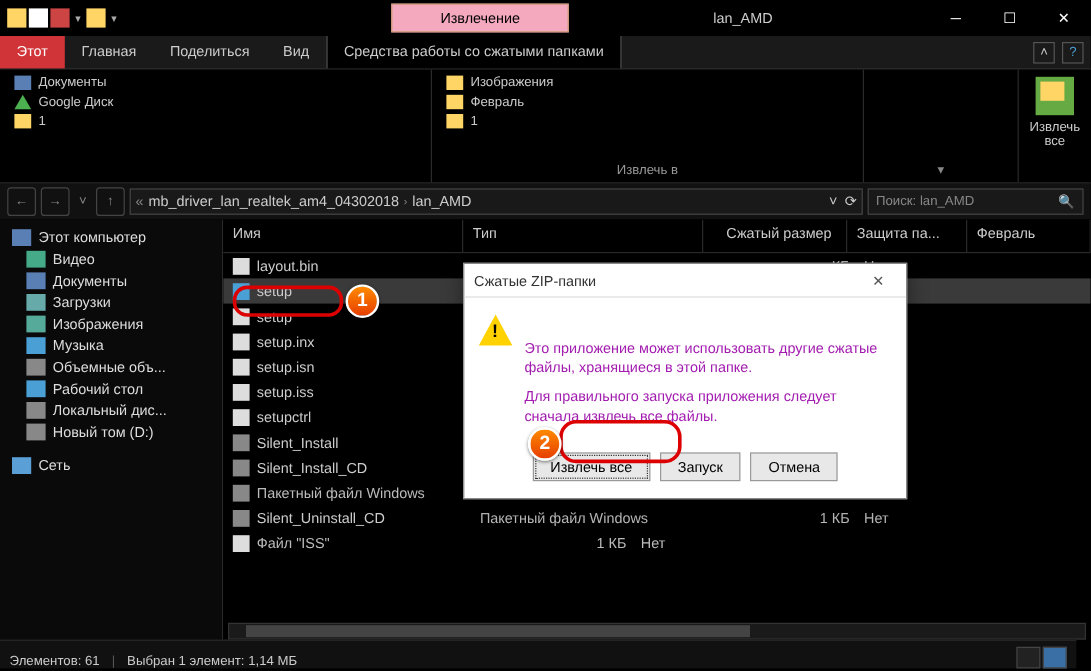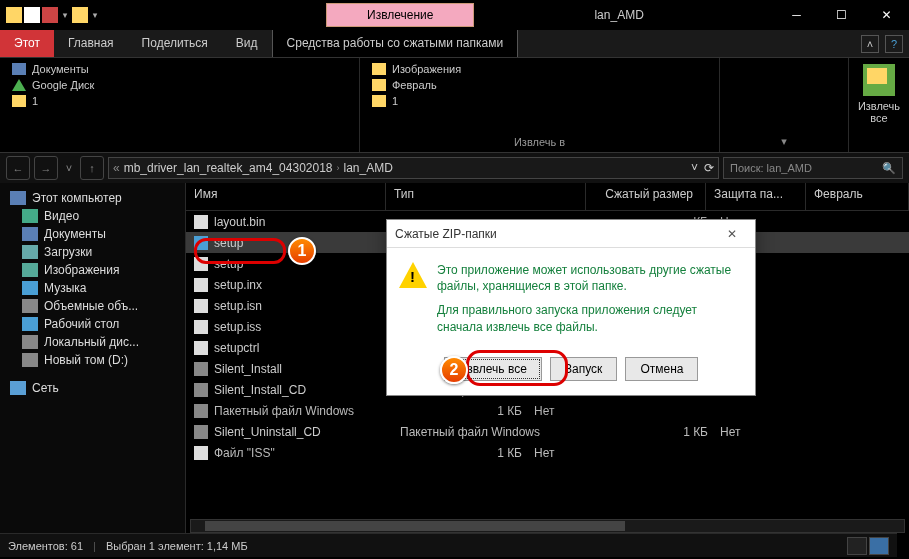--- a/index.html
+++ b/index.html
@@ -93,29 +93,29 @@
 .badge2 { left: 440px; top: 356px; }
 
 
 .dialog { position: absolute; left: 386px; top: 219px; width: 370px; background: #fff; border: 1px solid #888; box-shadow: 0 4px 16px rgba(0,0,0,0.4); z-index: 20; font-size: 12px; }
 .dlg-title { height: 28px; display: flex; align-items: center; padding: 0 8px; color: #333; border-bottom: 1px solid #ddd; gap: 16px; }
 .dlg-close { margin-left: auto; width: 30px; text-align: center; color: #555; cursor: pointer; }
 .dlg-body { padding: 14px 12px 10px; display: flex; gap: 10px; }
 .dlg-warn { width: 28px; height: 28px; flex-shrink: 0; }
 .warn-tri { width: 0; height: 0; border-left: 14px solid transparent; border-right: 14px solid transparent; border-bottom: 26px solid #ffd200; position: relative; }
 .warn-tri::after { content: "!"; position: absolute; left: -3px; top: 6px; color: #000; font-weight: bold; font-size: 15px; }
-.dlg-text { color: #15803d; line-height: 1.35; }
+.dlg-text { color: #a21caf; line-height: 1.35; margin-top: 20px; }
 .dlg-text p { margin-bottom: 8px; }
 .dlg-buttons { display: flex; gap: 8px; justify-content: center; padding: 4px 12px 14px; }
 .dlg-btn { padding: 4px 14px; font-size: 12px; background: #e8e8e8; border: 1px solid #999; cursor: pointer; }
 .dlg-btn.focus { outline: 1px dotted #333; outline-offset: -3px; }
 .hl2 { position: absolute; left: 466px; top: 350px; width: 102px; height: 36px; border: 3px solid #d00; border-radius: 14px; pointer-events: none; z-index: 40; }
 
 
-.statusbar { position: absolute; bottom: 2px; left: 0; right: 12px; height: 24px; background: #111; display: flex; align-items: center; padding: 0 8px; font-size: 11px; color: #ccc; border-top: 1px solid #2a2a2a; }
+.statusbar { position: absolute; bottom: 2px; left: 0; right: 12px; height: 24px; background: #111; display: flex; align-items: flex-end; padding: 0 8px; font-size: 11px; color: #ccc; border-top: 1px solid #2a2a2a; }
 .stat-sep { margin: 0 10px; color: #555; }
 .stat-right { margin-left: auto; display: flex; gap: 2px; }
 .view-btn { width: 20px; height: 18px; border: 1px solid #444; background: #222; }
 
 
 .hscroll { position: absolute; bottom: 26px; left: 190px; right: 4px; height: 14px; background: #1a1a1a; border: 1px solid #333; }
 .hscroll-thumb { position: absolute; left: 14px; top: 1px; width: 420px; height: 10px; background: #444; }
 </style>
 </head>
 <body>

